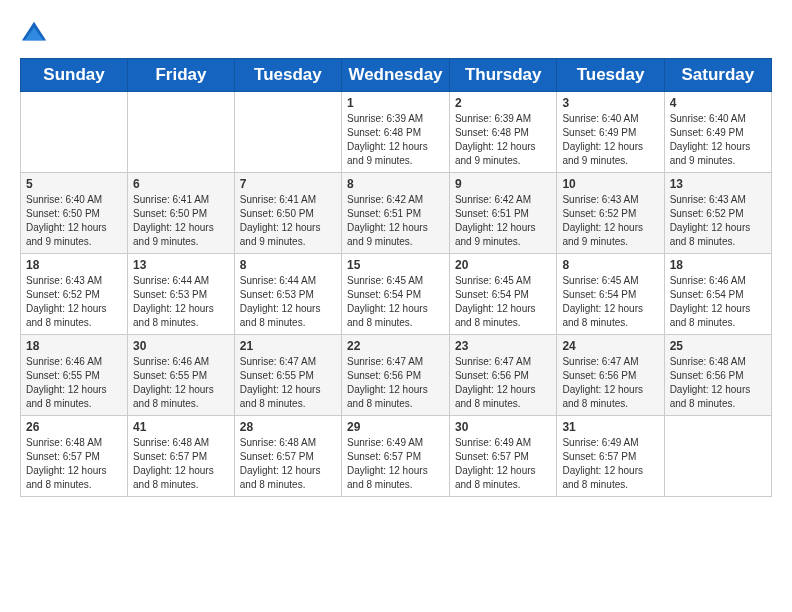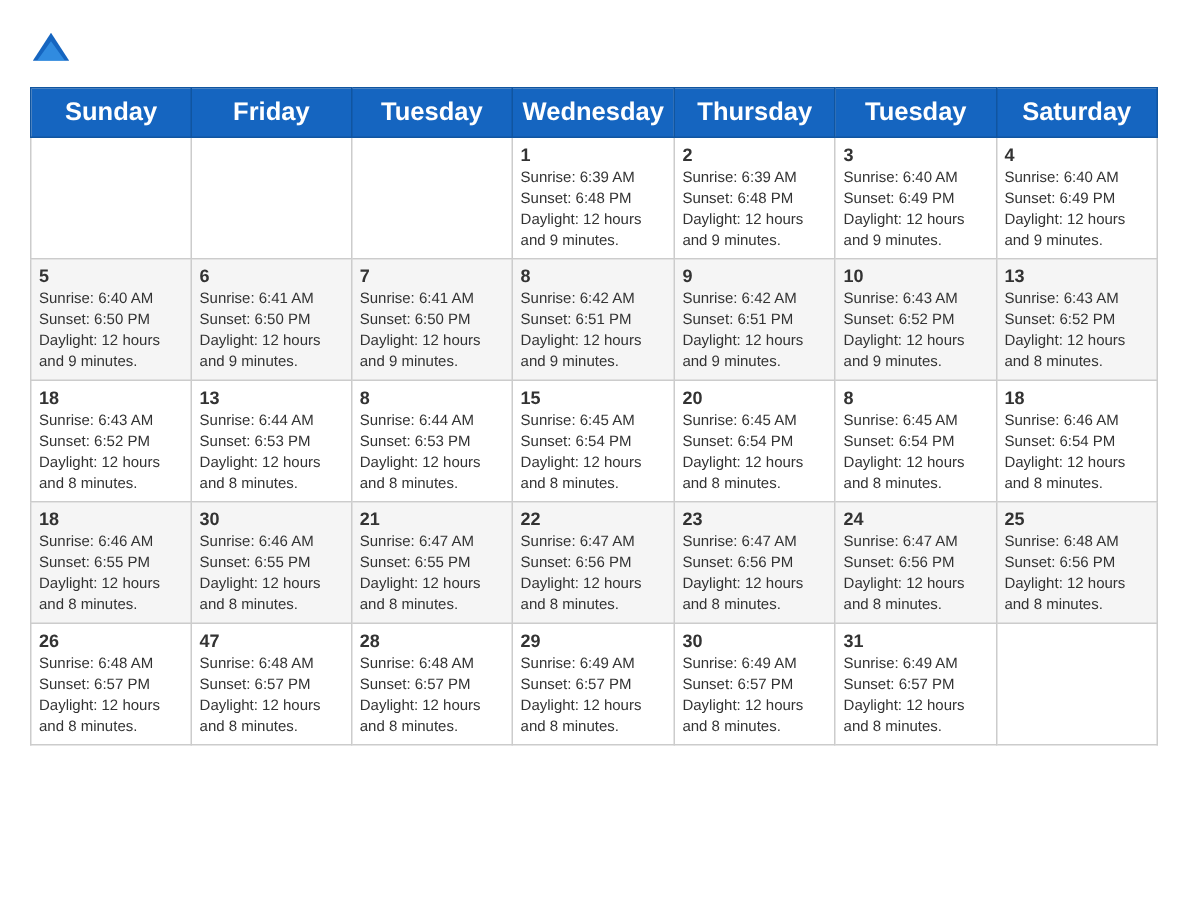--- a/index.html
+++ b/index.html
@@ -286,21 +286,21 @@
         </td>
       </tr>
       <tr class="row-odd">
         <td>
           <span class="day-number">26</span>
           <div class="day-info" style="white-space: pre-line;">Sunrise: 6:48 AM
 Sunset: 6:57 PM
 Daylight: 12 hours and 8 minutes.</div>
         </td>
         <td>
-          <span class="day-number">47</span>
+          <span class="day-number">41</span>
           <div class="day-info" style="white-space: pre-line;">Sunrise: 6:48 AM
 Sunset: 6:57 PM
 Daylight: 12 hours and 8 minutes.</div>
         </td>
         <td>
           <span class="day-number">28</span>
           <div class="day-info" style="white-space: pre-line;">Sunrise: 6:48 AM
 Sunset: 6:57 PM
 Daylight: 12 hours and 8 minutes.</div>
         </td>

